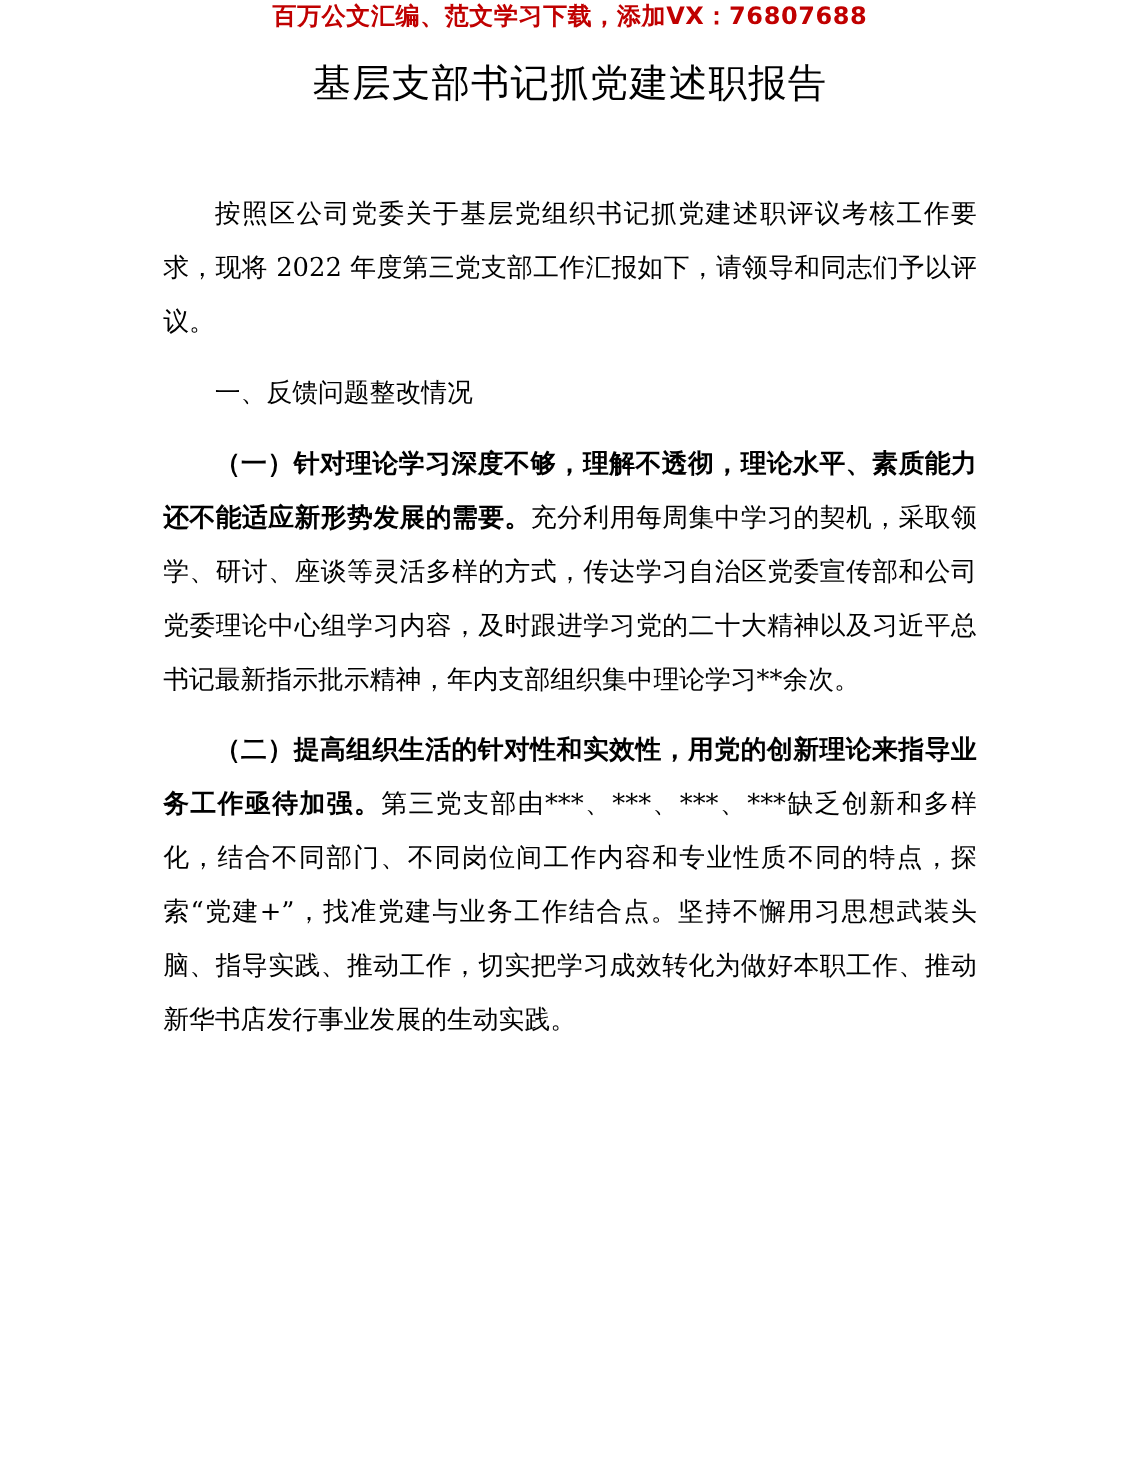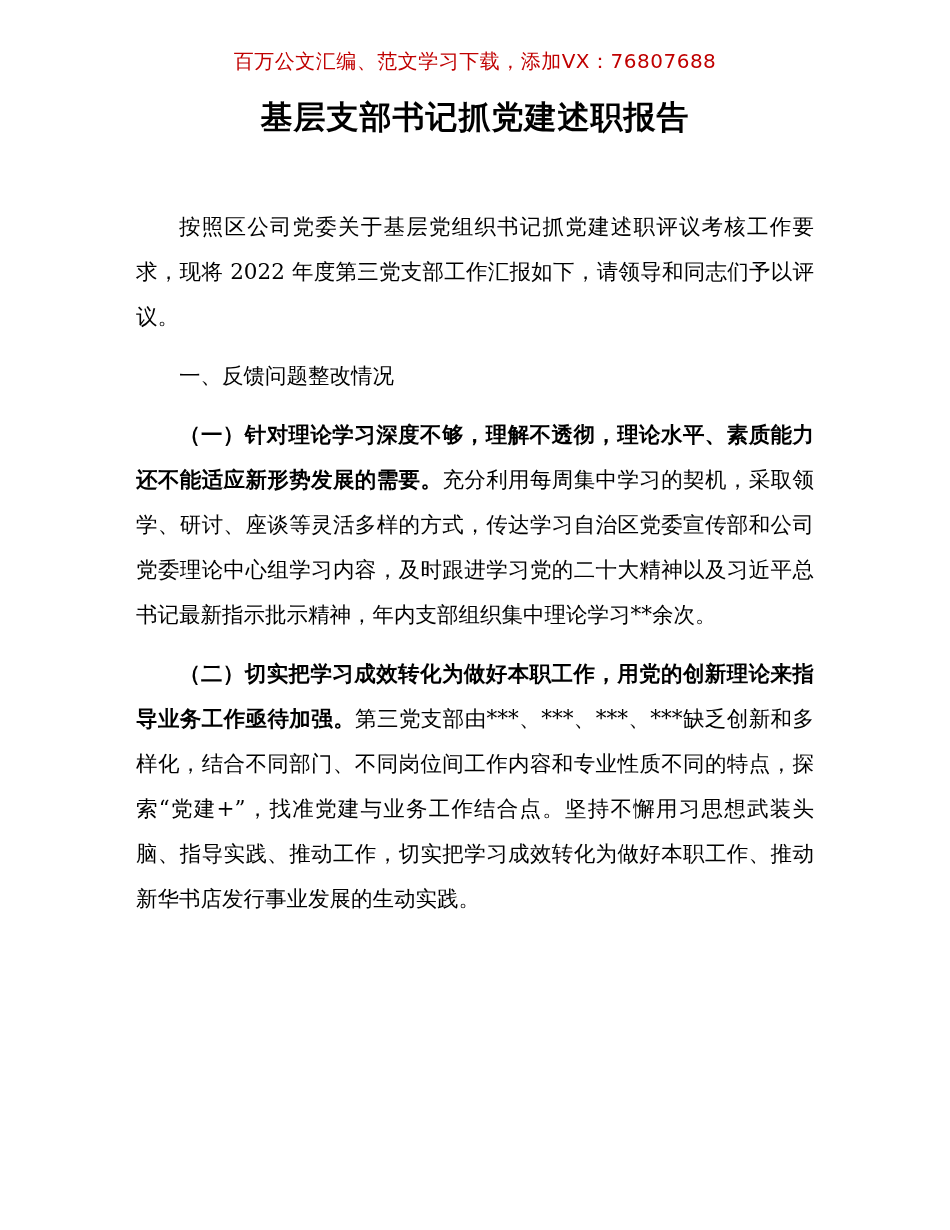--- a/index.html
+++ b/index.html
@@ -18,30 +18,29 @@
     width: 950px;
     height: 1230px;
     box-sizing: border-box;
     padding: 0 136px;
     position: relative;
   }
   .watermark {
     text-align: center;
     color: #c00000;
     font-family: "DejaVu Sans", sans-serif;
-    font-weight: normal;
+    font-weight: bold;
     font-size: 20px;
     letter-spacing: 0.5px;
-    padding-top: 48px;
     white-space: nowrap;
   }
   .doc-title {
     text-align: center;
     font-family: "DejaVu Serif", serif;
-    font-weight: bold;
+    font-weight: normal;
     font-size: 32px;
     letter-spacing: 1px;
     margin-bottom: 0;
     color: #000;
   }
   .body-block {
     margin-top: 64px;
   }
   p.para {
     font-family: "DejaVu Serif", serif;
@@ -81,18 +80,18 @@
 
     <p class="para heading">
       <span>一、反馈问题整改情况</span>
     </p>
 
     <p class="para indent">
       <span class="bold">（一）针对理论学习深度不够，理解不透彻，理论水平、素质能力还不能适应新形势发展的需要。</span><span>充分利用每周集中学习的契机，采取领学、研讨、座谈等灵活多样的方式，传达学习自治区党委宣传部和公司党委理论中心组学习内容，及时跟进学习党的二十大精神以及习近平总书记最新指示批示精神，年内支部组织集中理论学习**余次。</span>
     </p>
 
     <p class="para indent">
-      <span class="bold">（二）切实把学习成效转化为做好本职工作，用党的创新理论来指导业务工作亟待加强。</span><span>第三党支部由***、***、***、***缺乏创新和多样化，结合不同部门、不同岗位间工作内容和专业性质不同的特点，探索“党建+”，找准党建与业务工作结合点。坚持不懈用习思想武装头脑、指导实践、推动工作，切实把学习成效转化为做好本职工作、推动新华书店发行事业发展的生动实践。</span>
+      <span class="bold">（二）提高组织生活的针对性和实效性，用党的创新理论来指导业务工作亟待加强。</span><span>第三党支部由***、***、***、***缺乏创新和多样化，结合不同部门、不同岗位间工作内容和专业性质不同的特点，探索“党建+”，找准党建与业务工作结合点。坚持不懈用习思想武装头脑、指导实践、推动工作，切实把学习成效转化为做好本职工作、推动新华书店发行事业发展的生动实践。</span>
     </p>
 
 
   </div>
 </div>
 
 </body></html>

